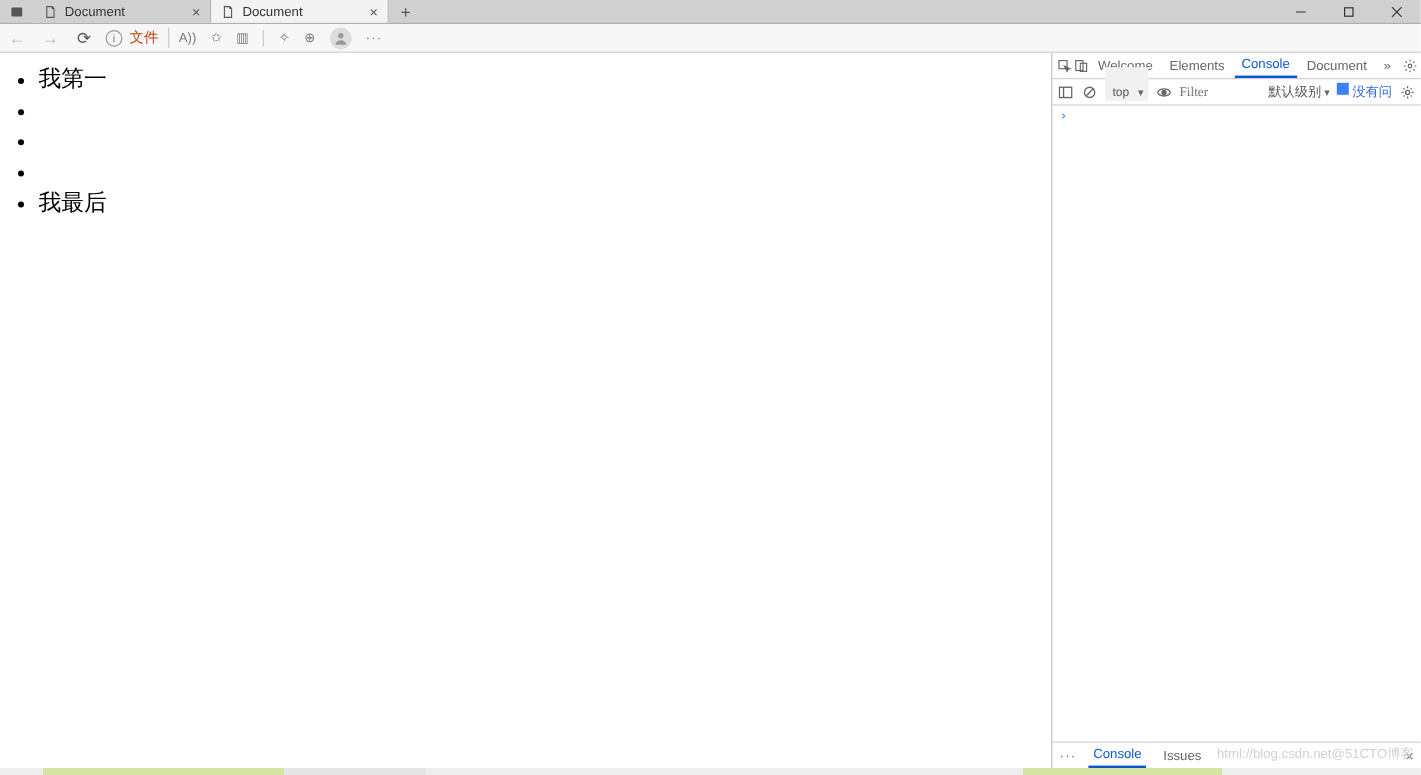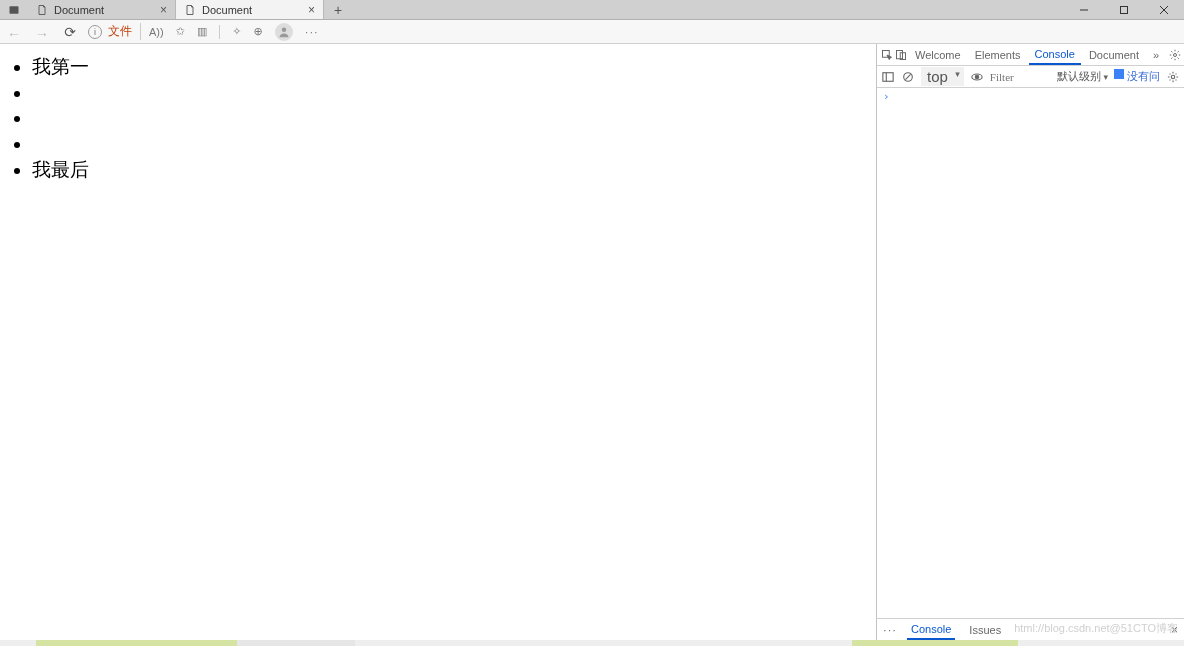--- a/index.html
+++ b/index.html
@@ -43,21 +43,21 @@
   .devtools { width: 308px; border-left: 1px solid #c4c4c4; display: flex; flex-direction: column; background: #fff; font-size: 11px; color: #555; }
   .dt-tabbar { height: 22px; display: flex; align-items: center; border-bottom: 1px solid #d0d0d0; padding: 0 4px; gap: 2px; }
   .dt-tabbar .tb-icon { width: 18px; height: 18px; display: flex; align-items: center; justify-content: center; }
   .dt-tabbar .tb-icon svg { width: 12px; height: 12px; fill: none; stroke: #666; stroke-width: 1.3; }
   .dt-tab { padding: 3px 6px; color: #666; }
   .dt-tab.active { color: #0b57d0; border-bottom: 2px solid #0b57d0; }
   .dt-tabbar .spacer { flex: 1; }
   .dt-toolbar { height: 22px; display: flex; align-items: center; border-bottom: 1px solid #d0d0d0; padding: 0 4px; gap: 6px; }
   .dt-toolbar .sq-icon { width: 14px; height: 14px; display: flex; align-items: center; justify-content: center; }
   .dt-toolbar .sq-icon svg { width: 12px; height: 12px; fill: none; stroke: #666; stroke-width: 1.3; }
-  .ctx-select { background: #f1f1f1; border: none; padding: 1px 16px 1px 6px; font-size: 15px; color: #555; height: 16px; position: relative; }
+  .ctx-select { background: #f1f1f1; border: none; padding: 16px 16px 1px 6px; font-size: 10px; color: #555; height: 16px; position: relative; }
   .ctx-wrap { position: relative; }
   .ctx-wrap::after { content: "▾"; position: absolute; right: 4px; top: 1px; font-size: 9px; color: #666; pointer-events: none; }
   .filter-input { border: none; font-size: 11px; color: #888; width: 60px; background: transparent; font-family: Liberation Serif, serif; }
   .lvl { margin-left: auto; font-size: 11px; color: #555; }
   .lvl::after { content: " ▾"; font-size: 9px; color: #666; }
   .noissue { color: #3367d6; font-size: 11px; display: flex; align-items: flex-start; gap: 3px; }
   .noissue::before { content: ""; width: 10px; height: 10px; background: #3b82f6; display: inline-block; }
   .gear { width: 14px; height: 14px; }
   .console-body { flex: 1; padding: 2px 6px; }
   .prompt { color: #3b82f6; font-family: Menlo, Consolas, monospace; font-size: 11px; }

